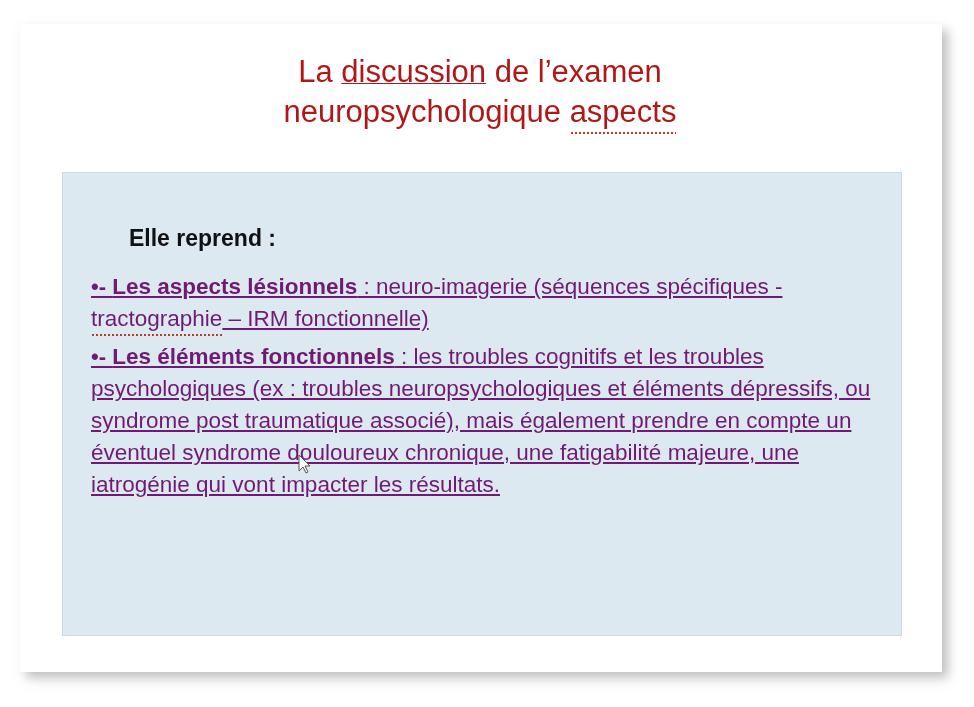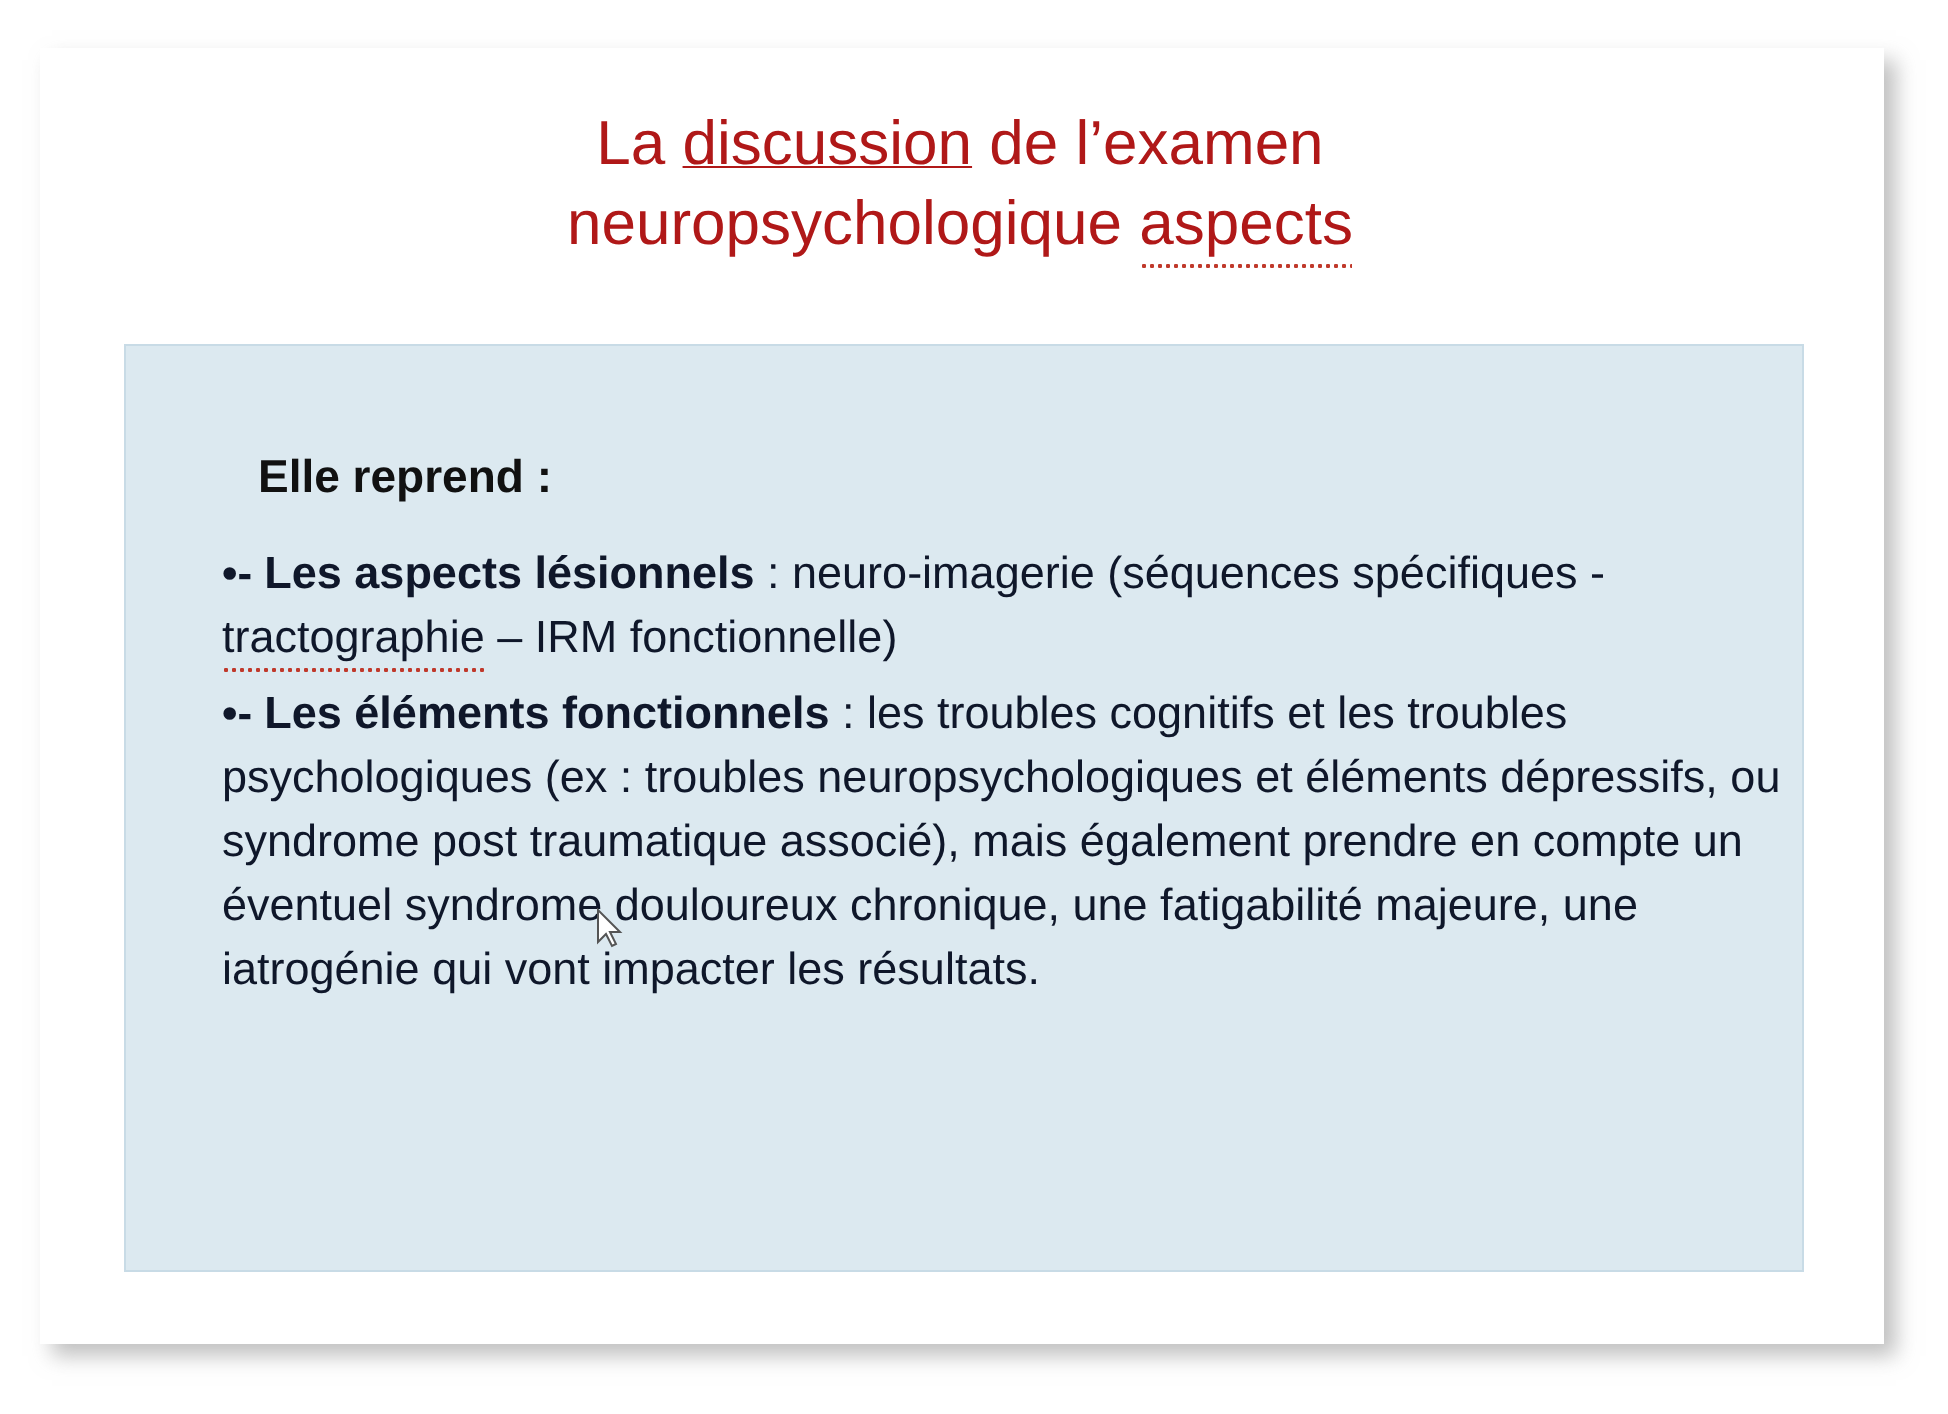--- a/index.html
+++ b/index.html
@@ -71,26 +71,27 @@
     left: 66px;
     top: 22px;
     font-size: 23px;
     font-weight: bold;
     color: #111111;
     margin-top: 30px;
   }
 
   .body-text {
     position: absolute;
-    left: 48px;
+    left: 28px;
     top: 98px;
     width: 784px;
     font-size: 22.5px;
     line-height: 32px;
-    color: #0f172a;
+    color: #701a75;
+    text-decoration: underline;
   }
   .body-text p {
     margin: 0 0 6px 0;
   }
   .bullet-dot {
     font-weight: bold;
     font-size: 22px;
   }
   .bold {
     font-weight: bold;

